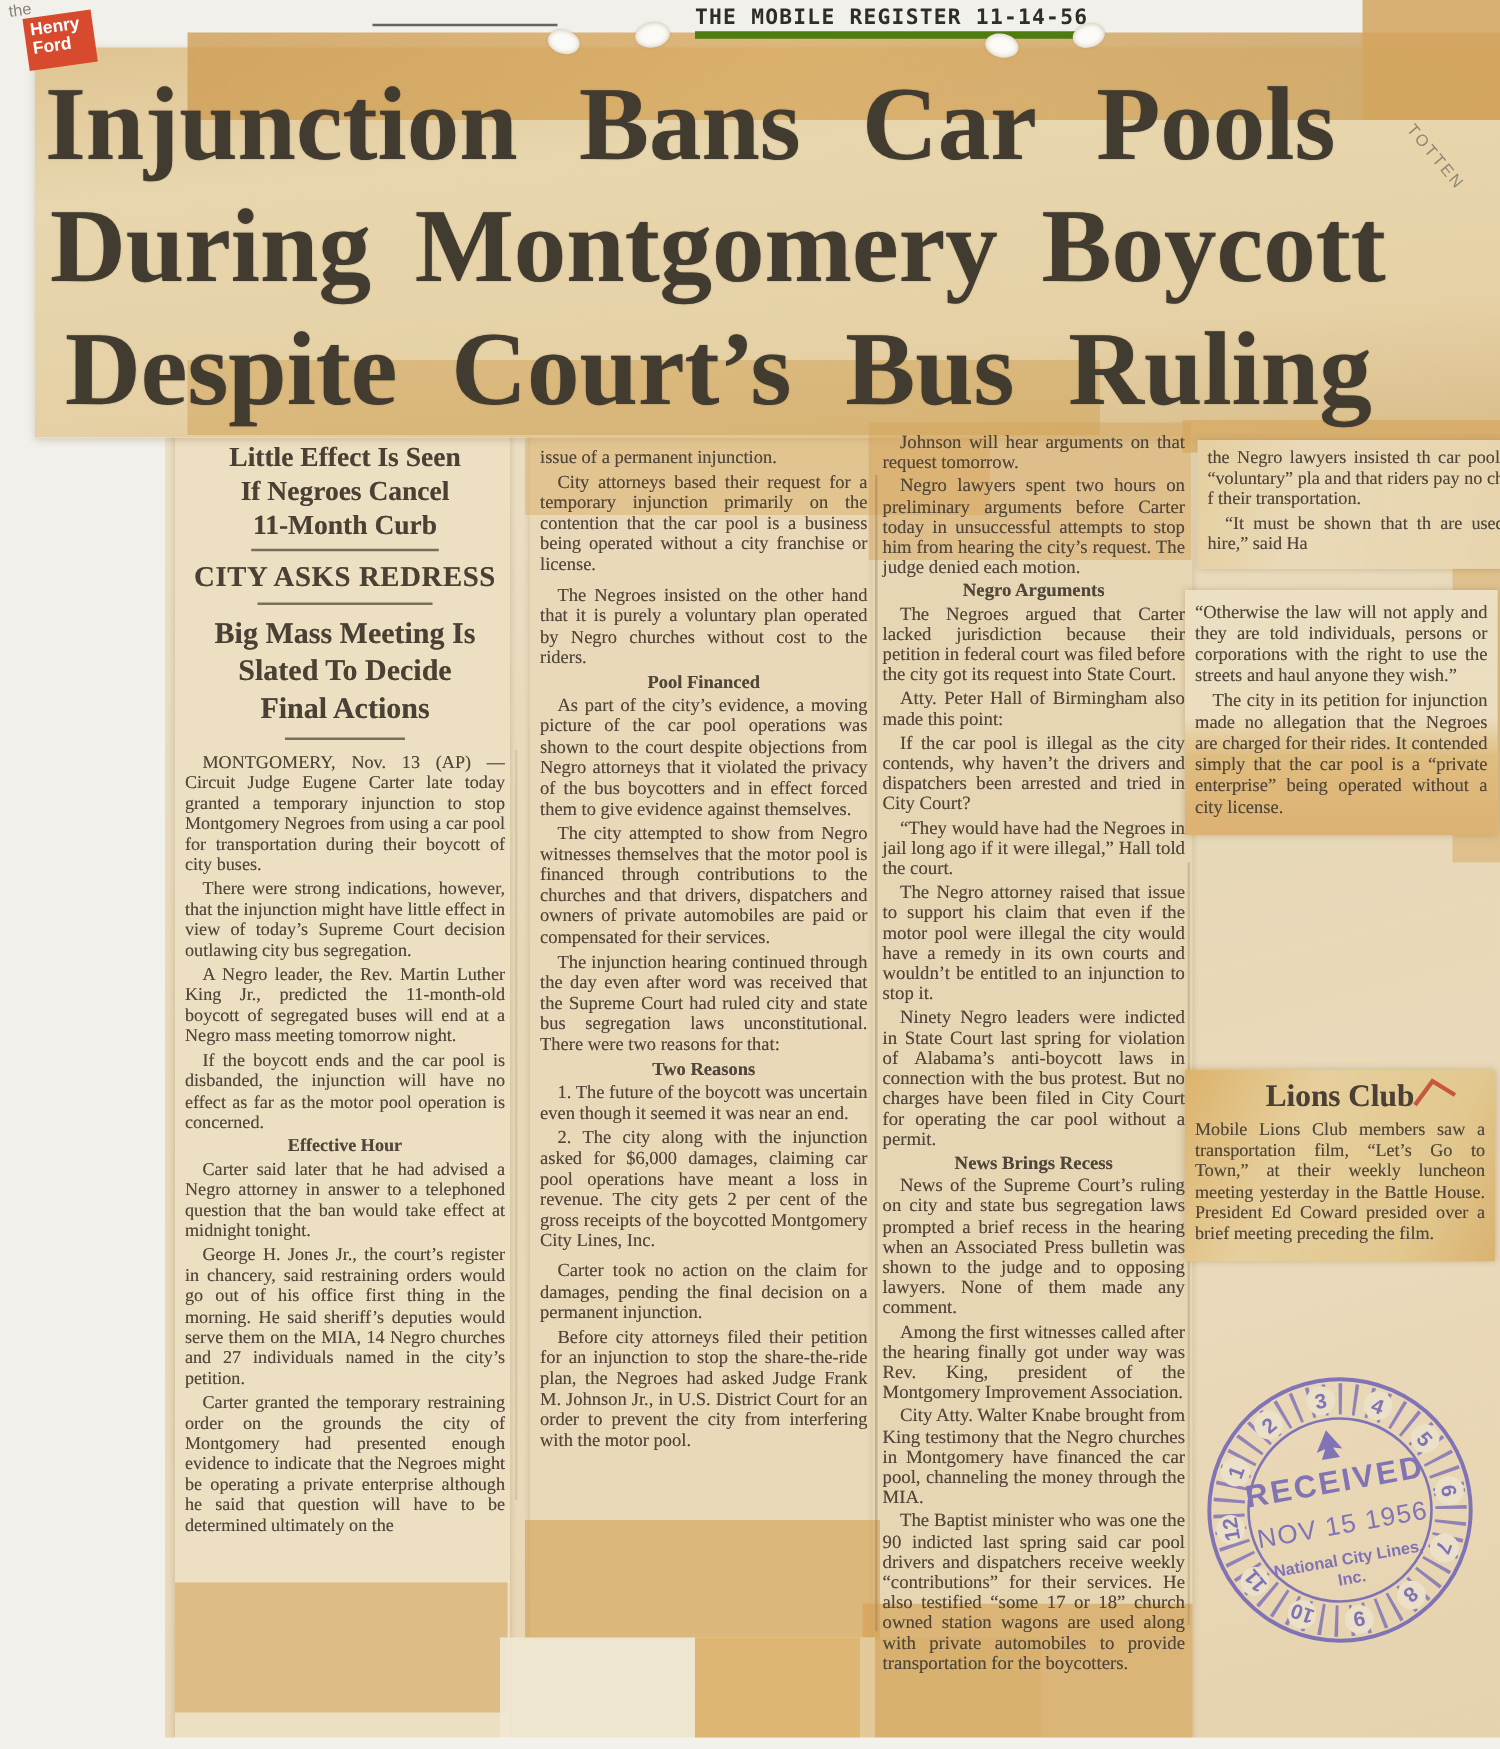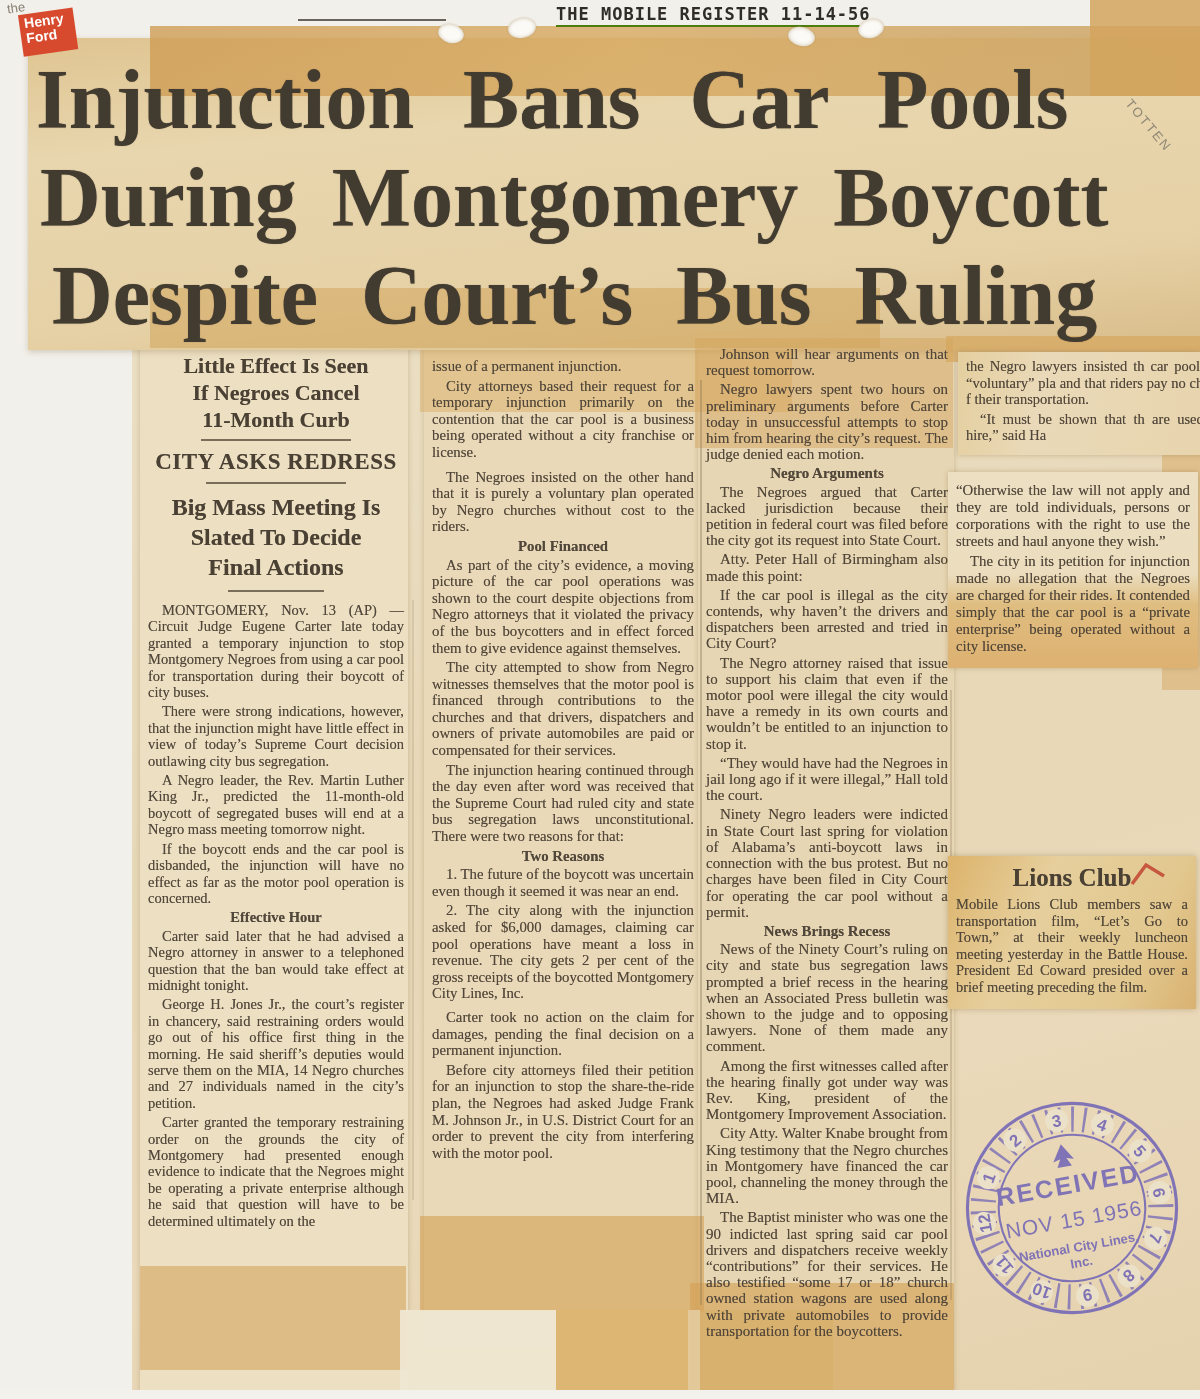--- a/index.html
+++ b/index.html
@@ -35,21 +35,21 @@
   .crease{background:#8d7a58;opacity:.4;width:2px;}
   #white-bottom{left:0;top:1390px;width:1200px;height:9px;background:#f3f1ec;}
 
   
   .hole{background:#fbfaf6;border-radius:50%;
     box-shadow:inset 0 0 4px rgba(150,120,70,.45), 0 0 2px rgba(150,120,70,.35);}
 
   
   #masthead{left:556px;top:4px;font-family:"DejaVu Sans Mono","Liberation Mono",monospace;
     font-weight:bold;font-size:17px;letter-spacing:1px;color:#2f2d28;
-    border-bottom:2px solid #4d7c0f;padding-bottom:1px;}
+    border-bottom:6px solid #4d7c0f;padding-bottom:1px;}
   #mast-underscore{left:298px;top:19px;width:148px;height:2px;background:#44403a;opacity:.8;}
   .hl{font-family:"Liberation Serif","DejaVu Serif",serif;font-weight:bold;color:#423b30;
     font-size:84px;line-height:96px;white-space:nowrap;text-shadow:0 0 1px rgba(60,50,40,.55);}
   #hl1{left:36px;top:52px;word-spacing:28px;}
   #hl2{left:40px;top:150px;word-spacing:14px;}
   #hl3{left:52px;top:248px;word-spacing:22px;}
   #totten{left:1134px;top:96px;font-family:"Liberation Sans",sans-serif;font-size:13px;
     letter-spacing:2px;color:#7a7468;opacity:.8;transform:rotate(50deg);transform-origin:left top;}
 
   
@@ -178,25 +178,25 @@
     <p>Before city attorneys filed their petition for an injunction to stop the share-the-ride plan, the Negroes had asked Judge Frank M. Johnson Jr., in U.S. District Court for an order to prevent the city from interfering with the motor pool.</p>
   </div>
 
   <div class="abs col" id="col3">
     <p>Johnson will hear arguments on that request tomorrow.</p>
     <p>Negro lawyers spent two hours on preliminary arguments before Carter today in unsuccessful attempts to stop him from hearing the city’s request. The judge denied each motion.</p>
     <p class="sub">Negro Arguments</p>
     <p>The Negroes argued that Carter lacked jurisdiction because their petition in federal court was filed before the city got its request into State Court.</p>
     <p>Atty. Peter Hall of Birmingham also made this point:</p>
     <p>If the car pool is illegal as the city contends, why haven’t the drivers and dispatchers been arrested and tried in City Court?</p>
+    <p>“They would have had the Negroes in jail long ago if it were illegal,” Hall told the court.</p>
     <p>The Negro attorney raised that issue to support his claim that even if the motor pool were illegal the city would have a remedy in its own courts and wouldn’t be entitled to an injunction to stop it.</p>
-    <p>“They would have had the Negroes in jail long ago if it were illegal,” Hall told the court.</p>
     <p>Ninety Negro leaders were indicted in State Court last spring for violation of Alabama’s anti-boycott laws in connection with the bus protest. But no charges have been filed in City Court for operating the car pool without a permit.</p>
     <p class="sub">News Brings Recess</p>
-    <p>News of the Ninety Court’s ruling on city and state bus segregation laws prompted a brief recess in the hearing when an Associated Press bulletin was shown to the judge and to opposing lawyers. None of them made any comment.</p>
+    <p>News of the Supreme Court’s ruling on city and state bus segregation laws prompted a brief recess in the hearing when an Associated Press bulletin was shown to the judge and to opposing lawyers. None of them made any comment.</p>
     <p>Among the first witnesses called after the hearing finally got under way was Rev. King, president of the Montgomery Improvement Association.</p>
     <p>City Atty. Walter Knabe brought from King testimony that the Negro churches in Montgomery have financed the car pool, channeling the money through the MIA.</p>
     <p>The Baptist minister who was one the 90 indicted last spring said car pool drivers and dispatchers receive weekly “contributions” for their services. He also testified “some 17 or 18” church owned station wagons are used along with private automobiles to provide transportation for the boycotters.</p>
   </div>
 
   <div class="abs col" id="frag1">
     <p class="ni">the Negro lawyers insisted th car pool is a “voluntary” pla and that riders pay no charge f their transportation.</p>
     <p>“It must be shown that th are used for hire,” said Ha</p>
   </div>
   <div class="abs col" id="frag2">

